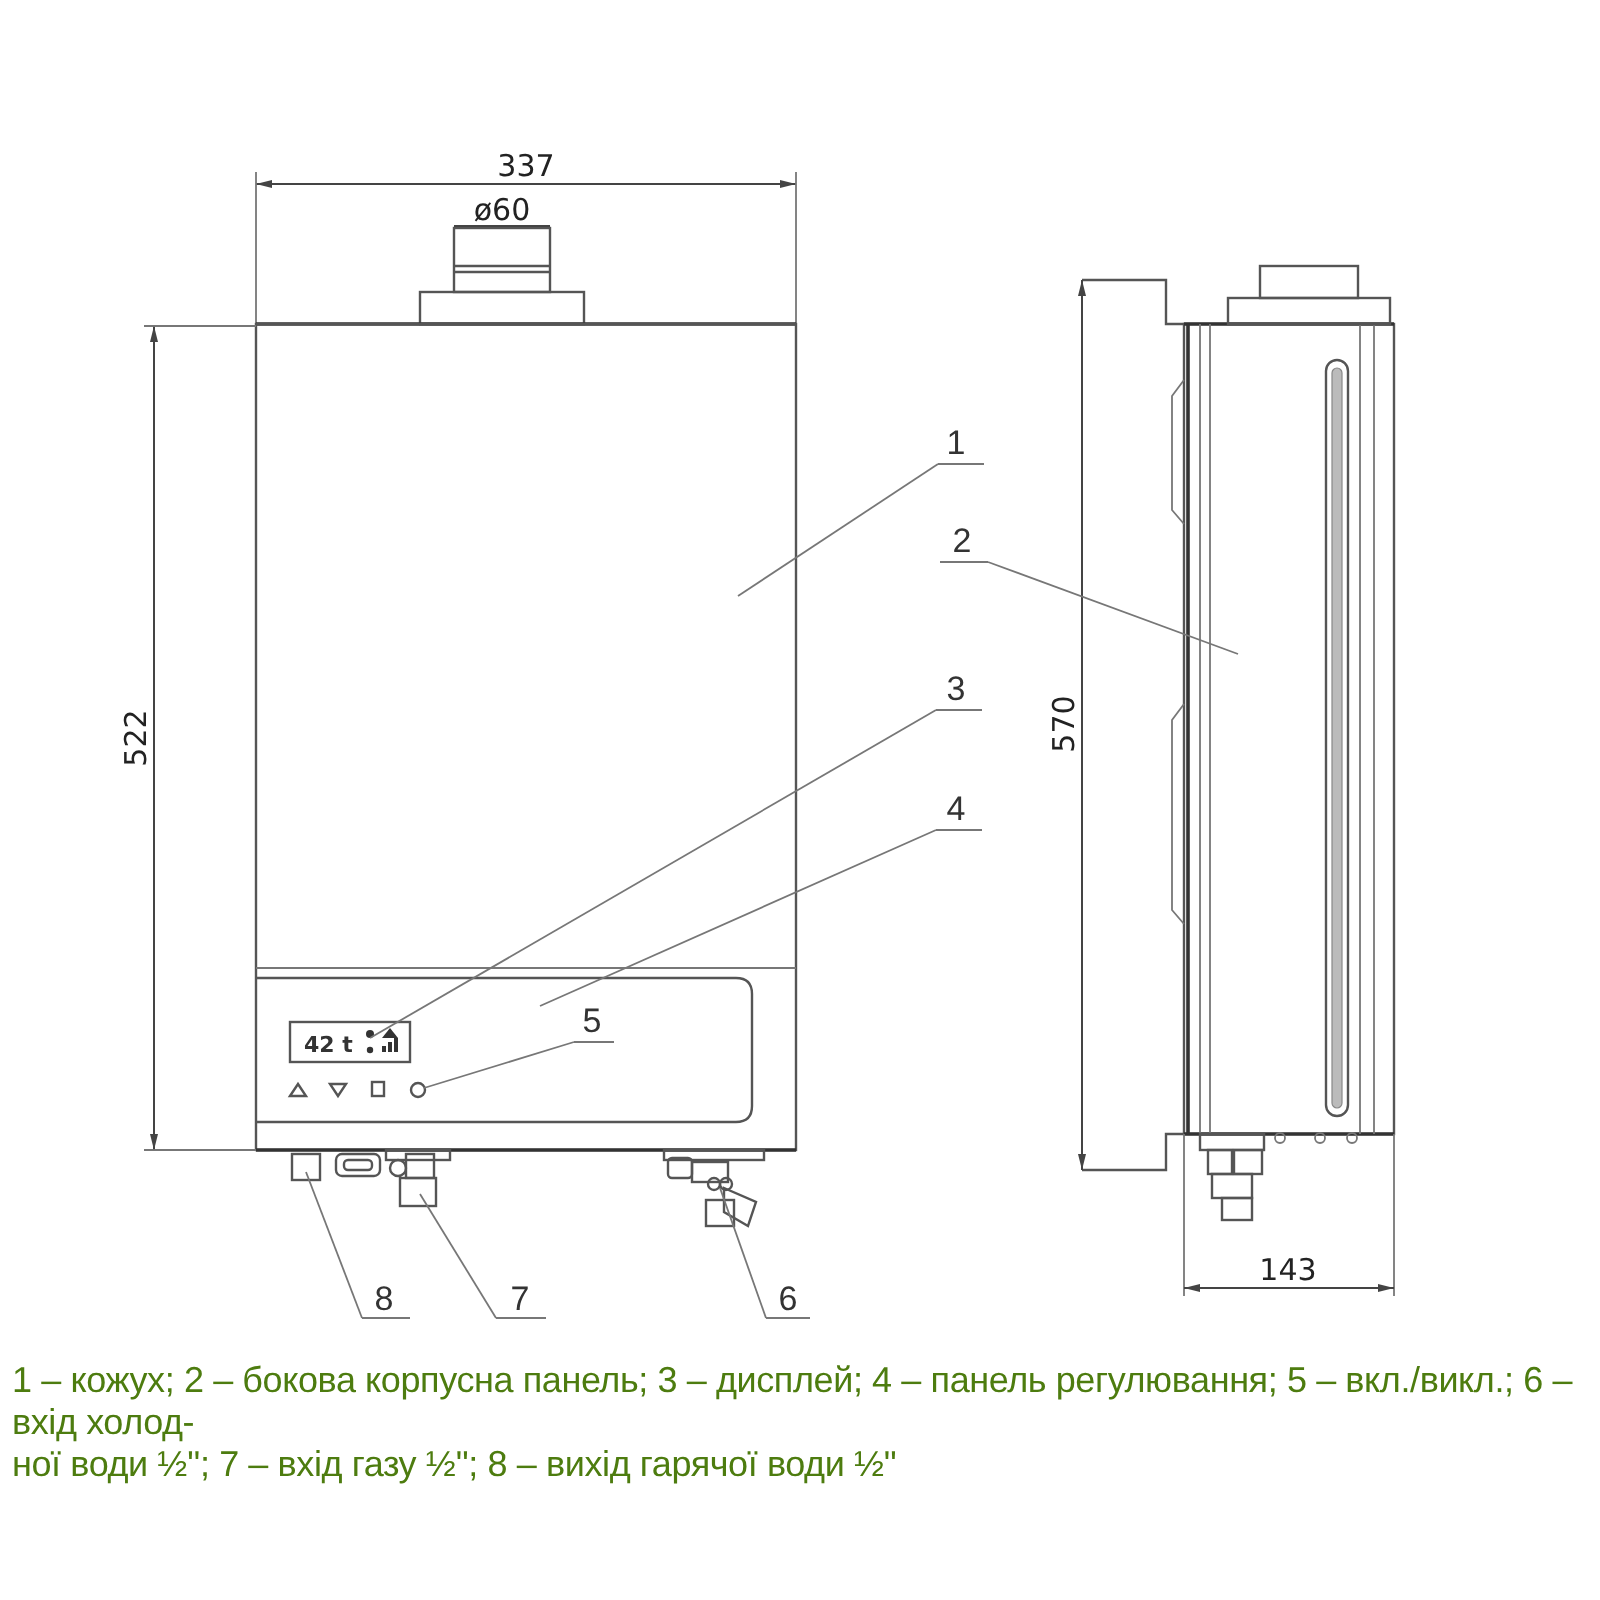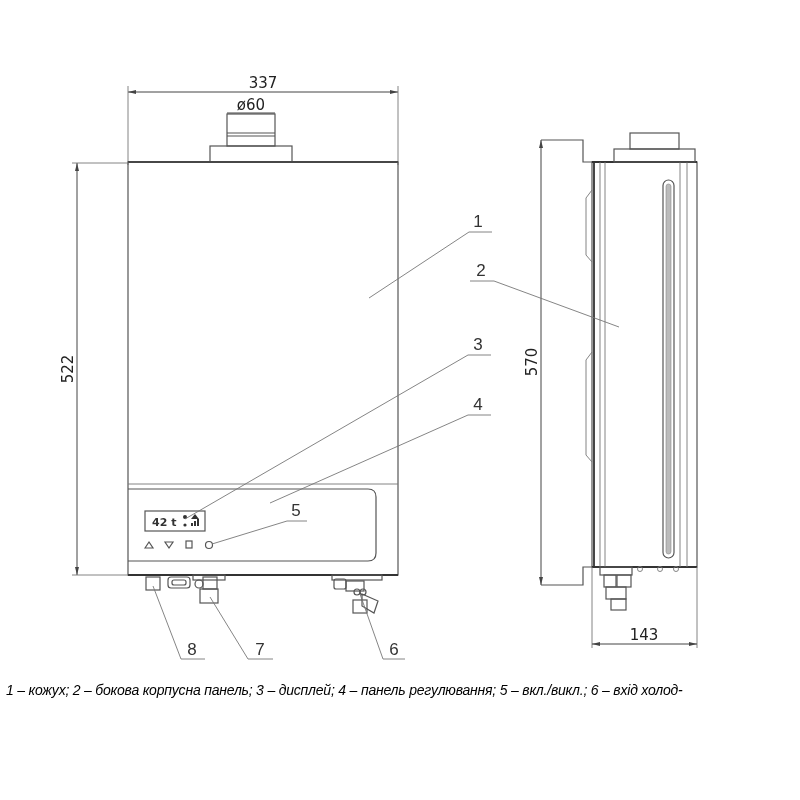--- a/index.html
+++ b/index.html
@@ -6,22 +6,22 @@
   body { width: 800px; height: 800px; position: relative; overflow: hidden;
          font-family: "Liberation Sans", sans-serif; color: #222; }
   svg { position: absolute; left: 0; top: 0; }
   .ln { stroke: #555; stroke-width: 1.2; fill: none; }
   .thin { stroke: #777; stroke-width: 0.9; fill: none; }
   .thick { stroke: #333; stroke-width: 1.8; fill: none; }
   .dim { stroke: #444; stroke-width: 1; fill: none; }
   .lbl { font-family: "Liberation Sans", sans-serif; font-size: 17px; fill: #333; }
   .dimtxt { font-family: "DejaVu Sans", sans-serif; font-size: 15px; fill: #222; }
   .caption { position: absolute; left: 6px; top: 680px; width: 790px;
-             font-family: "Liberation Sans", sans-serif; font-size: 14px;
-             line-height: 21px; color: #000000; letter-spacing: -0.2px; font-style: italic; }
+             font-family: "Liberation Sans", sans-serif; font-size: 18px;
+             line-height: 21px; color: #4d7c0f; letter-spacing: -0.2px; }
 </style>
 </head>
 <body>
 
 <svg width="800" height="800" viewBox="0 0 800 800">
 
   <g>
 
     <line class="dim" x1="128" y1="92" x2="398" y2="92"></line>
     <polygon points="128,92 136,90 136,94" fill="#444"></polygon>
@@ -166,13 +166,14 @@
     <g>
       <line class="thin" x1="470" y1="281" x2="494" y2="281"></line>
       <line class="thin" x1="494" y1="281" x2="619" y2="327"></line>
       <text class="lbl" x="481" y="276" text-anchor="middle">2</text>
     </g>
   </g>
 </svg>
 
 <div class="caption">
   <div>1 – кожух; 2 – бокова корпусна панель; 3 – дисплей; 4 – панель регулювання; 5 – вкл./викл.; 6 – вхід холод-</div>
+  <div>ної води ½''; 7 – вхід газу ½''; 8 – вихід гарячої води ½''</div>
 </div>
 
 </body></html>

